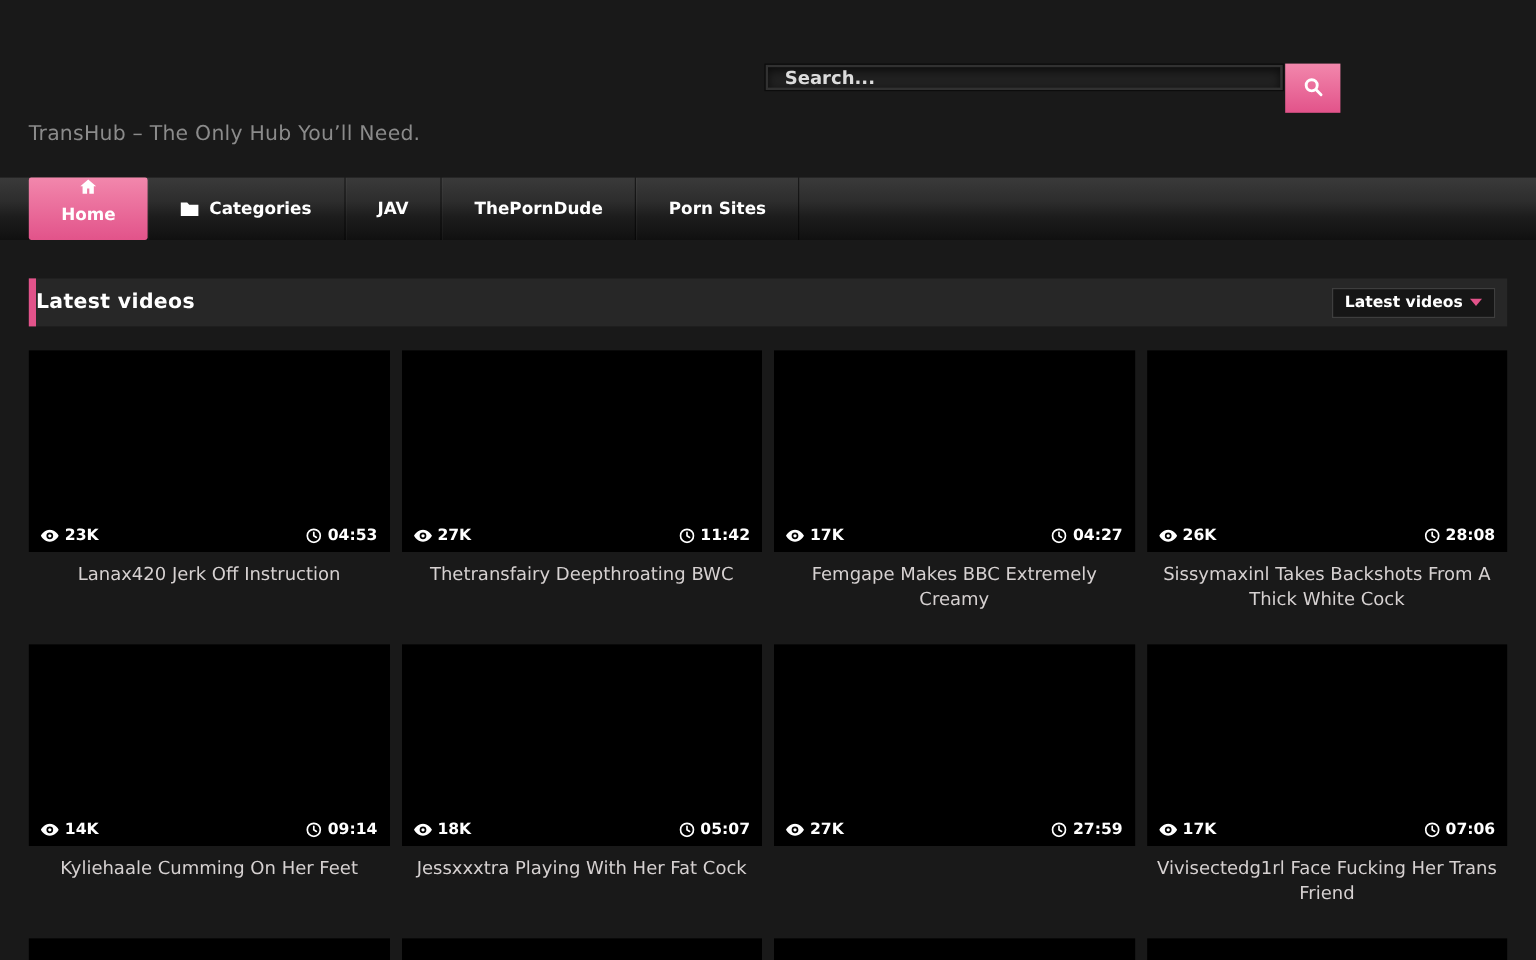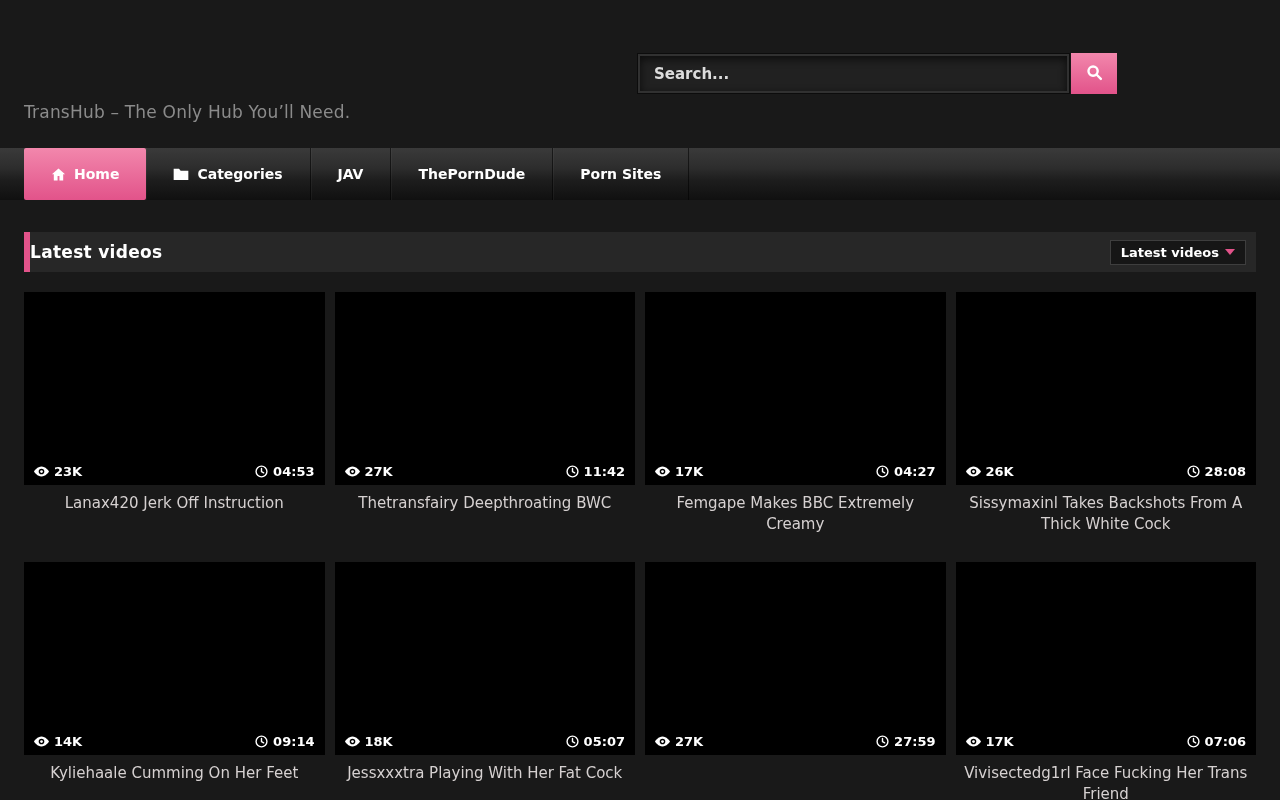--- a/index.html
+++ b/index.html
@@ -10,21 +10,21 @@
     position: relative;
   }
 
   
   .site-header { position:relative; height:148px; }
   .search-wrap {
     position:absolute; left:638px; top:54px;
     display:flex; align-items:stretch; gap:2px;
   }
   .search-input {
-    width:431px; height:39px;
+    width:431px; height:21px;
     background:#212121;
     border:2px solid #313131;
     outline:1px solid #0c0c0c;
     box-shadow: inset 0 3px 8px rgba(0,0,0,.65);
     color:#e8e8e8; font-weight:bold; font-size:15px;
     padding:0 14px;
     font-family:inherit;
   }
   .search-input::placeholder { color:#dcdcdc; opacity:1; font-weight:bold; }
   .search-btn {
@@ -50,20 +50,21 @@
     padding:0 27px;
     color:#fff; font-weight:bold; font-size:14px;
     border-right:1px solid rgba(0,0,0,.55);
     box-shadow: inset 1px 0 0 rgba(255,255,255,.04);
     cursor:pointer; white-space:nowrap;
   }
   .nav-item.active {
     background: linear-gradient(180deg, var(--accent-light,#f287ac) 0%, var(--accent,#e2538a) 100%);
     border-right:none; border-radius:2px;
     box-shadow:none;
+    flex-direction:column;
   }
   .nav-item svg { display:block; }
 
   
   .section-header {
     margin:32px 24px 0 24px;
     height:40px;
     background:#272727;
     border-left:6px solid var(--accent,#e2538a);
     display:flex; align-items:center;
@@ -91,21 +92,21 @@
   
   .video-grid {
     margin:20px 24px 0 24px;
     display:grid;
     grid-template-columns:repeat(4, 1fr);
     column-gap:10px;
     row-gap:27px;
   }
   .video-card { cursor:pointer; }
   .thumb {
-    height:193px;
+    height:168px;
     background: var(--thumb-bg,#000);
     position:relative;
   }
   .thumb-stats {
     position:absolute; left:0; right:0; bottom:0;
     display:flex; justify-content:space-between; align-items:center;
     padding:6px 10px;
   }
   .stat {
     display:flex; align-items:center; gap:5px;

